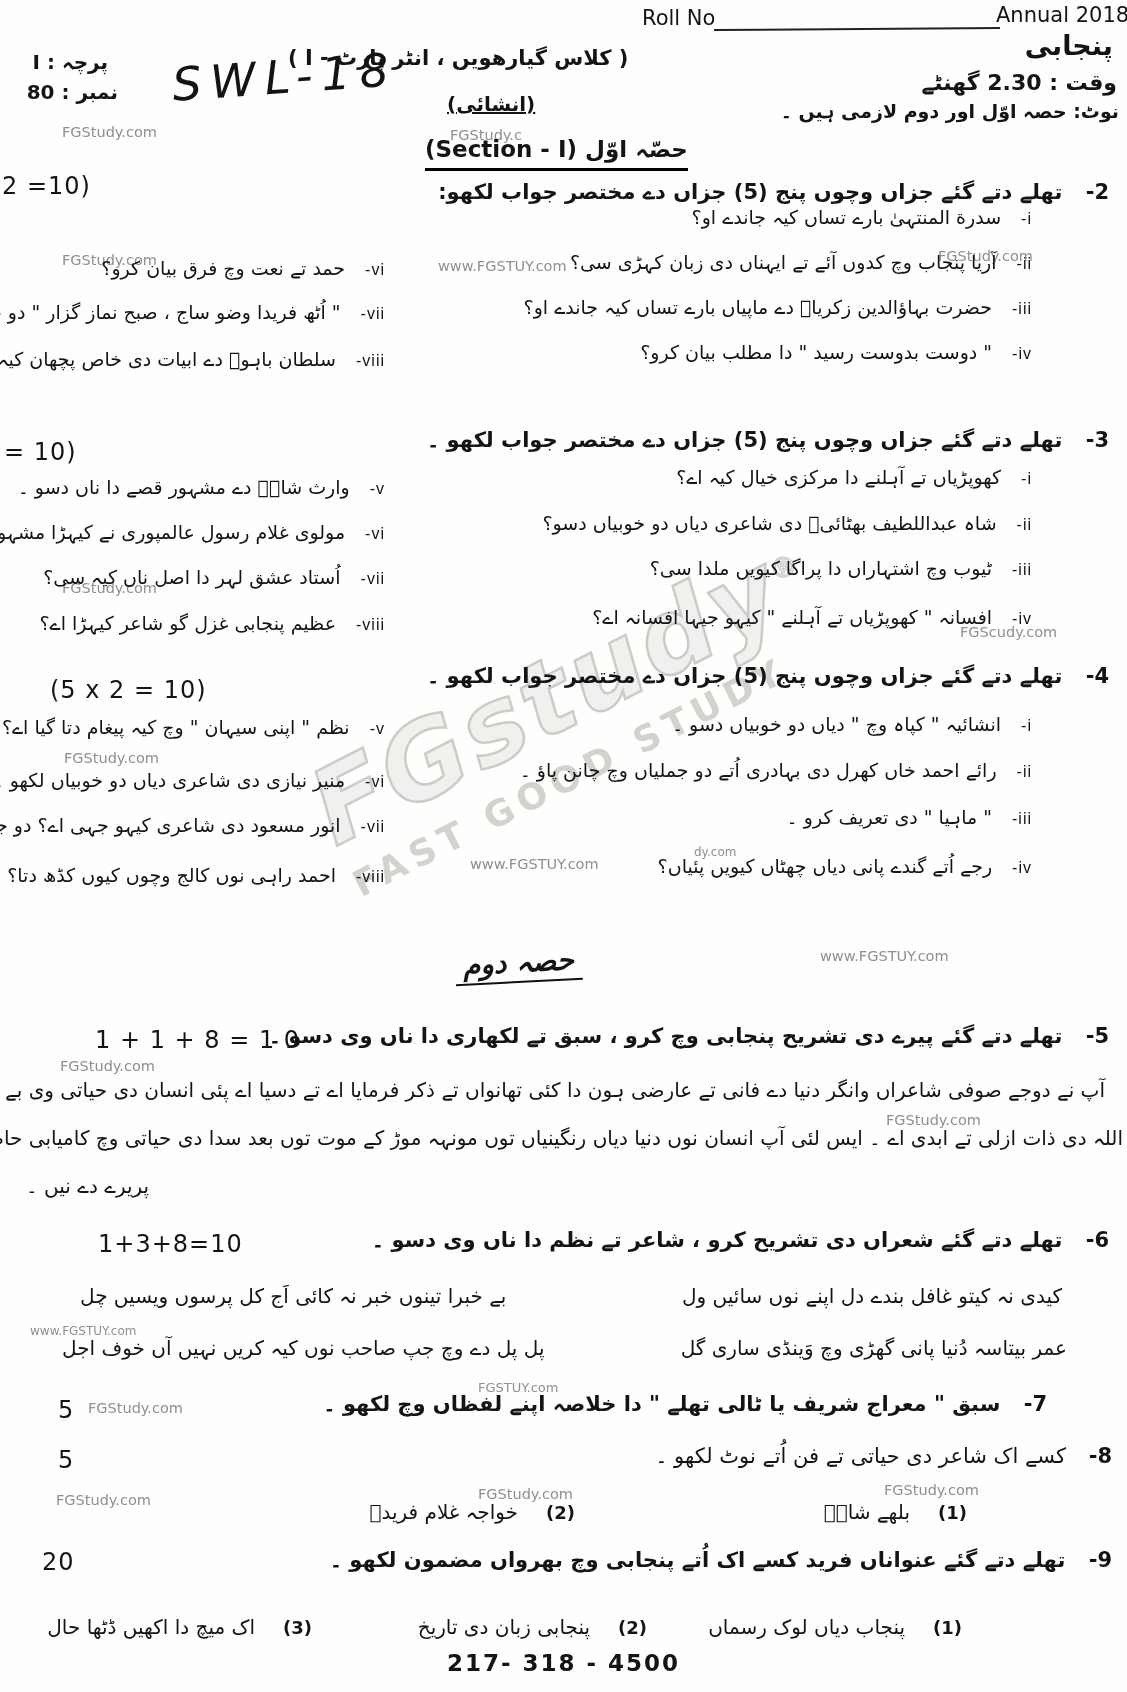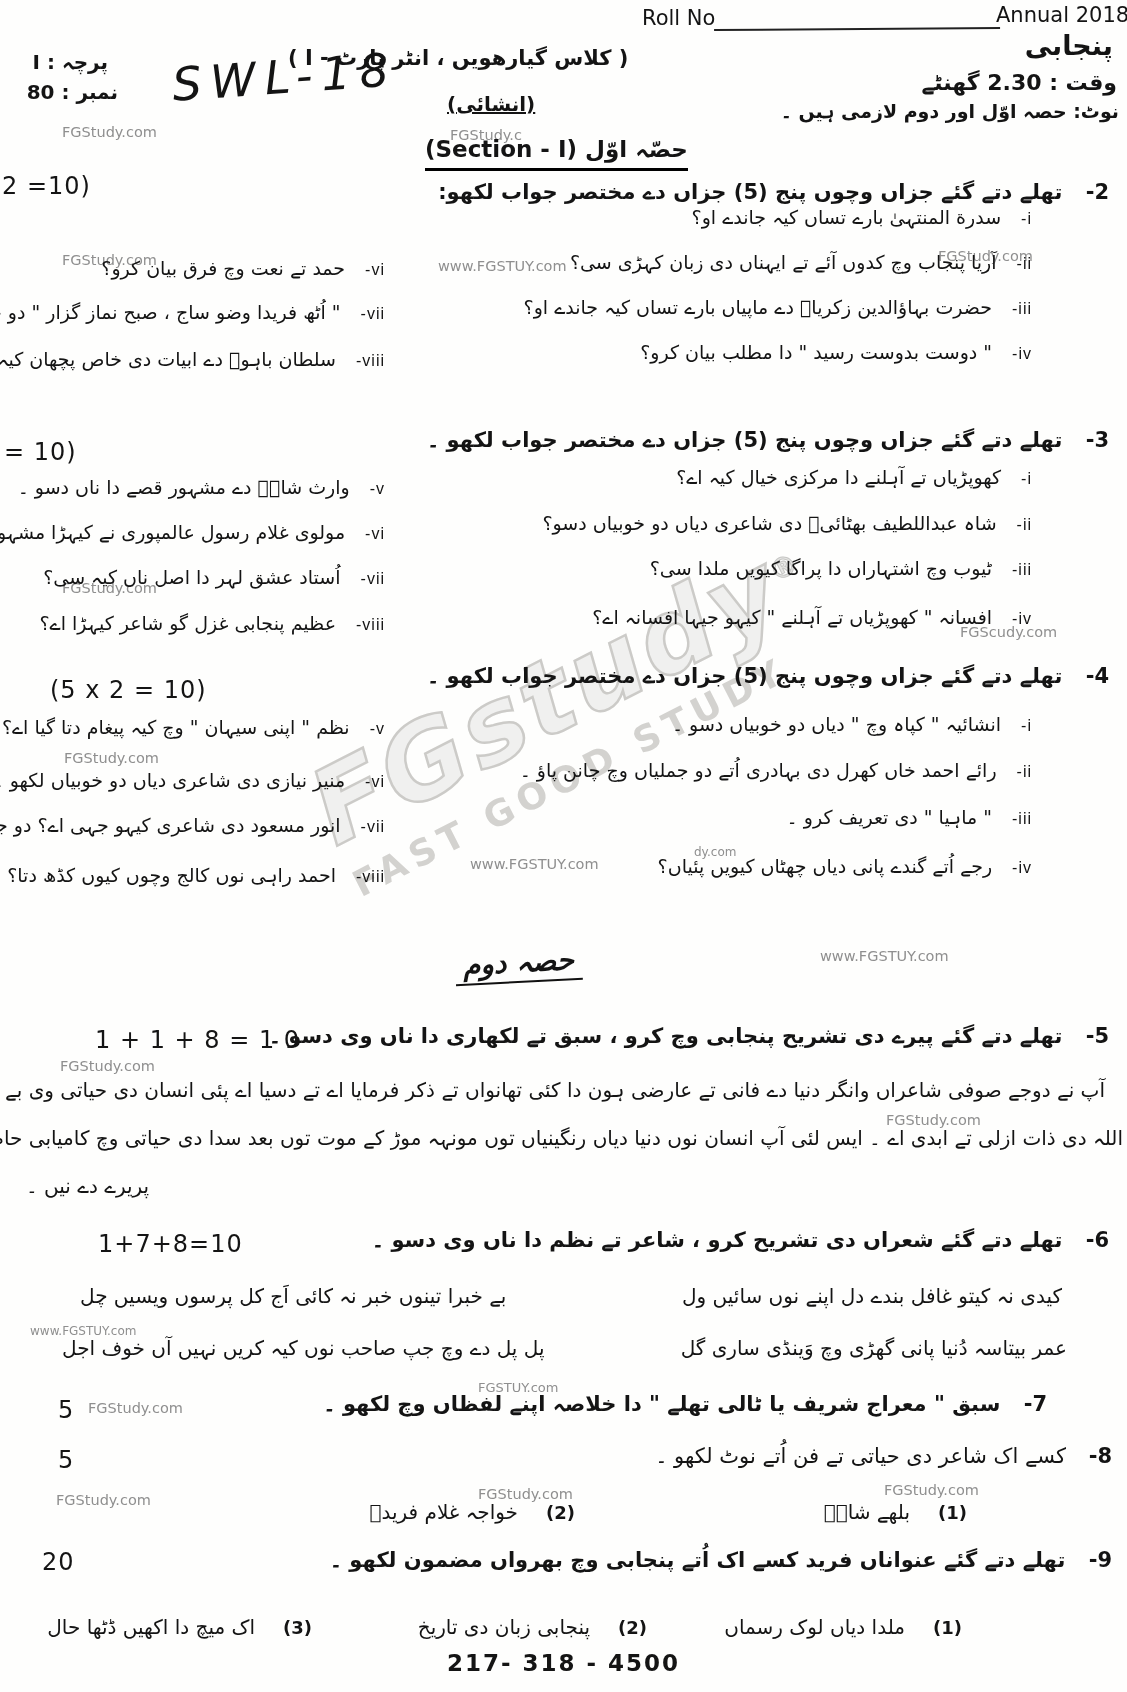--- a/index.html
+++ b/index.html
@@ -132,21 +132,21 @@
   </div>
   <div class="abs marks" style="left:95px;top:1026px">1 + 1 + 8 = 1 0</div>
   <div class="abs ur para" style="right:22px;top:1078px">آپ نے دوجے صوفی شاعراں وانگر دنیا دے فانی تے عارضی ہون دا کئی تھانواں تے ذکر فرمایا اے تے دسیا اے پئی انسان دی حیاتی وی بے ثبات اے تے صرف</div>
   <div class="abs ur para" style="right:4px;top:1126px">اللہ دی ذات ازلی تے ابدی اے ۔ ایس لئی آپ انسان نوں دنیا دیاں رنگینیاں توں مونہہ موڑ کے موت توں بعد سدا دی حیاتی وچ کامیابی حاصل کرن لئی آخرت دی فکر ول</div>
   <div class="abs ur para" style="left:26px;top:1174px">پریرے دے نیں ۔</div>
 
   <div class="abs ur qrow" style="right:18px;top:1228px">
     <span class="qnum">6-</span>
     <span>تھلے دتے گئے شعراں دی تشریح کرو ، شاعر تے نظم دا ناں وی دسو ۔</span>
   </div>
-  <div class="abs marks" style="left:98px;top:1230px">1+7+8=10</div>
+  <div class="abs marks" style="left:98px;top:1230px">1+3+8=10</div>
   <div class="abs ur couplet" style="right:65px;top:1284px">کیدی نہ کیتو غافل بندے دل اپنے نوں سائیں ول</div>
   <div class="abs ur couplet" style="left:80px;top:1284px">بے خبرا تینوں خبر نہ کائی اَج کل پرسوں ویسیں چل</div>
   <div class="abs ur couplet" style="right:60px;top:1336px">عمر بیتاسہ دُنیا پانی گھڑی وچ وَینڈی ساری گل</div>
   <div class="abs ur couplet" style="left:62px;top:1336px">پل پل دے وچ جپ صاحب نوں کیہ کریں نہیں آں خوف اجل</div>
 
   <div class="abs ur qrow" style="right:80px;top:1392px">
     <span class="qnum">7-</span>
     <span>سبق " معراج شریف یا ٹالی تھلے " دا خلاصہ اپنے لفظاں وچ لکھو ۔</span>
   </div>
   <div class="abs marks" style="left:58px;top:1396px">5</div>
@@ -157,19 +157,19 @@
   </div>
   <div class="abs marks" style="left:58px;top:1446px">5</div>
   <div class="abs ur opt" style="right:160px;top:1500px"><span class="onum">(1)</span><span>بلھے شاہؒ</span></div>
   <div class="abs ur opt" style="right:552px;top:1500px"><span class="onum">(2)</span><span>خواجہ غلام فریدؒ</span></div>
 
   <div class="abs ur qrow" style="right:15px;top:1548px">
     <span class="qnum">9-</span>
     <span>تھلے دتے گئے عنواناں فرید کسے اک اُتے پنجابی وچ بھرواں مضمون لکھو ۔</span>
   </div>
   <div class="abs marks" style="left:42px;top:1548px">20</div>
-  <div class="abs ur opt" style="right:165px;top:1615px"><span class="onum">(1)</span><span>ملدا دیاں لوک رسماں</span></div>
+  <div class="abs ur opt" style="right:165px;top:1615px"><span class="onum">(1)</span><span>پنجاب دیاں لوک رسماں</span></div>
   <div class="abs ur opt" style="right:480px;top:1615px"><span class="onum">(2)</span><span>پنجابی زبان دی تاریخ</span></div>
   <div class="abs ur opt" style="right:815px;top:1615px"><span class="onum">(3)</span><span>اک میچ دا اکھیں ڈٹھا حال</span></div>
 
   <div class="abs footer" style="left:0;top:1650px">217- 318 - 4500</div>
 
 </div>
 
 </body></html>

